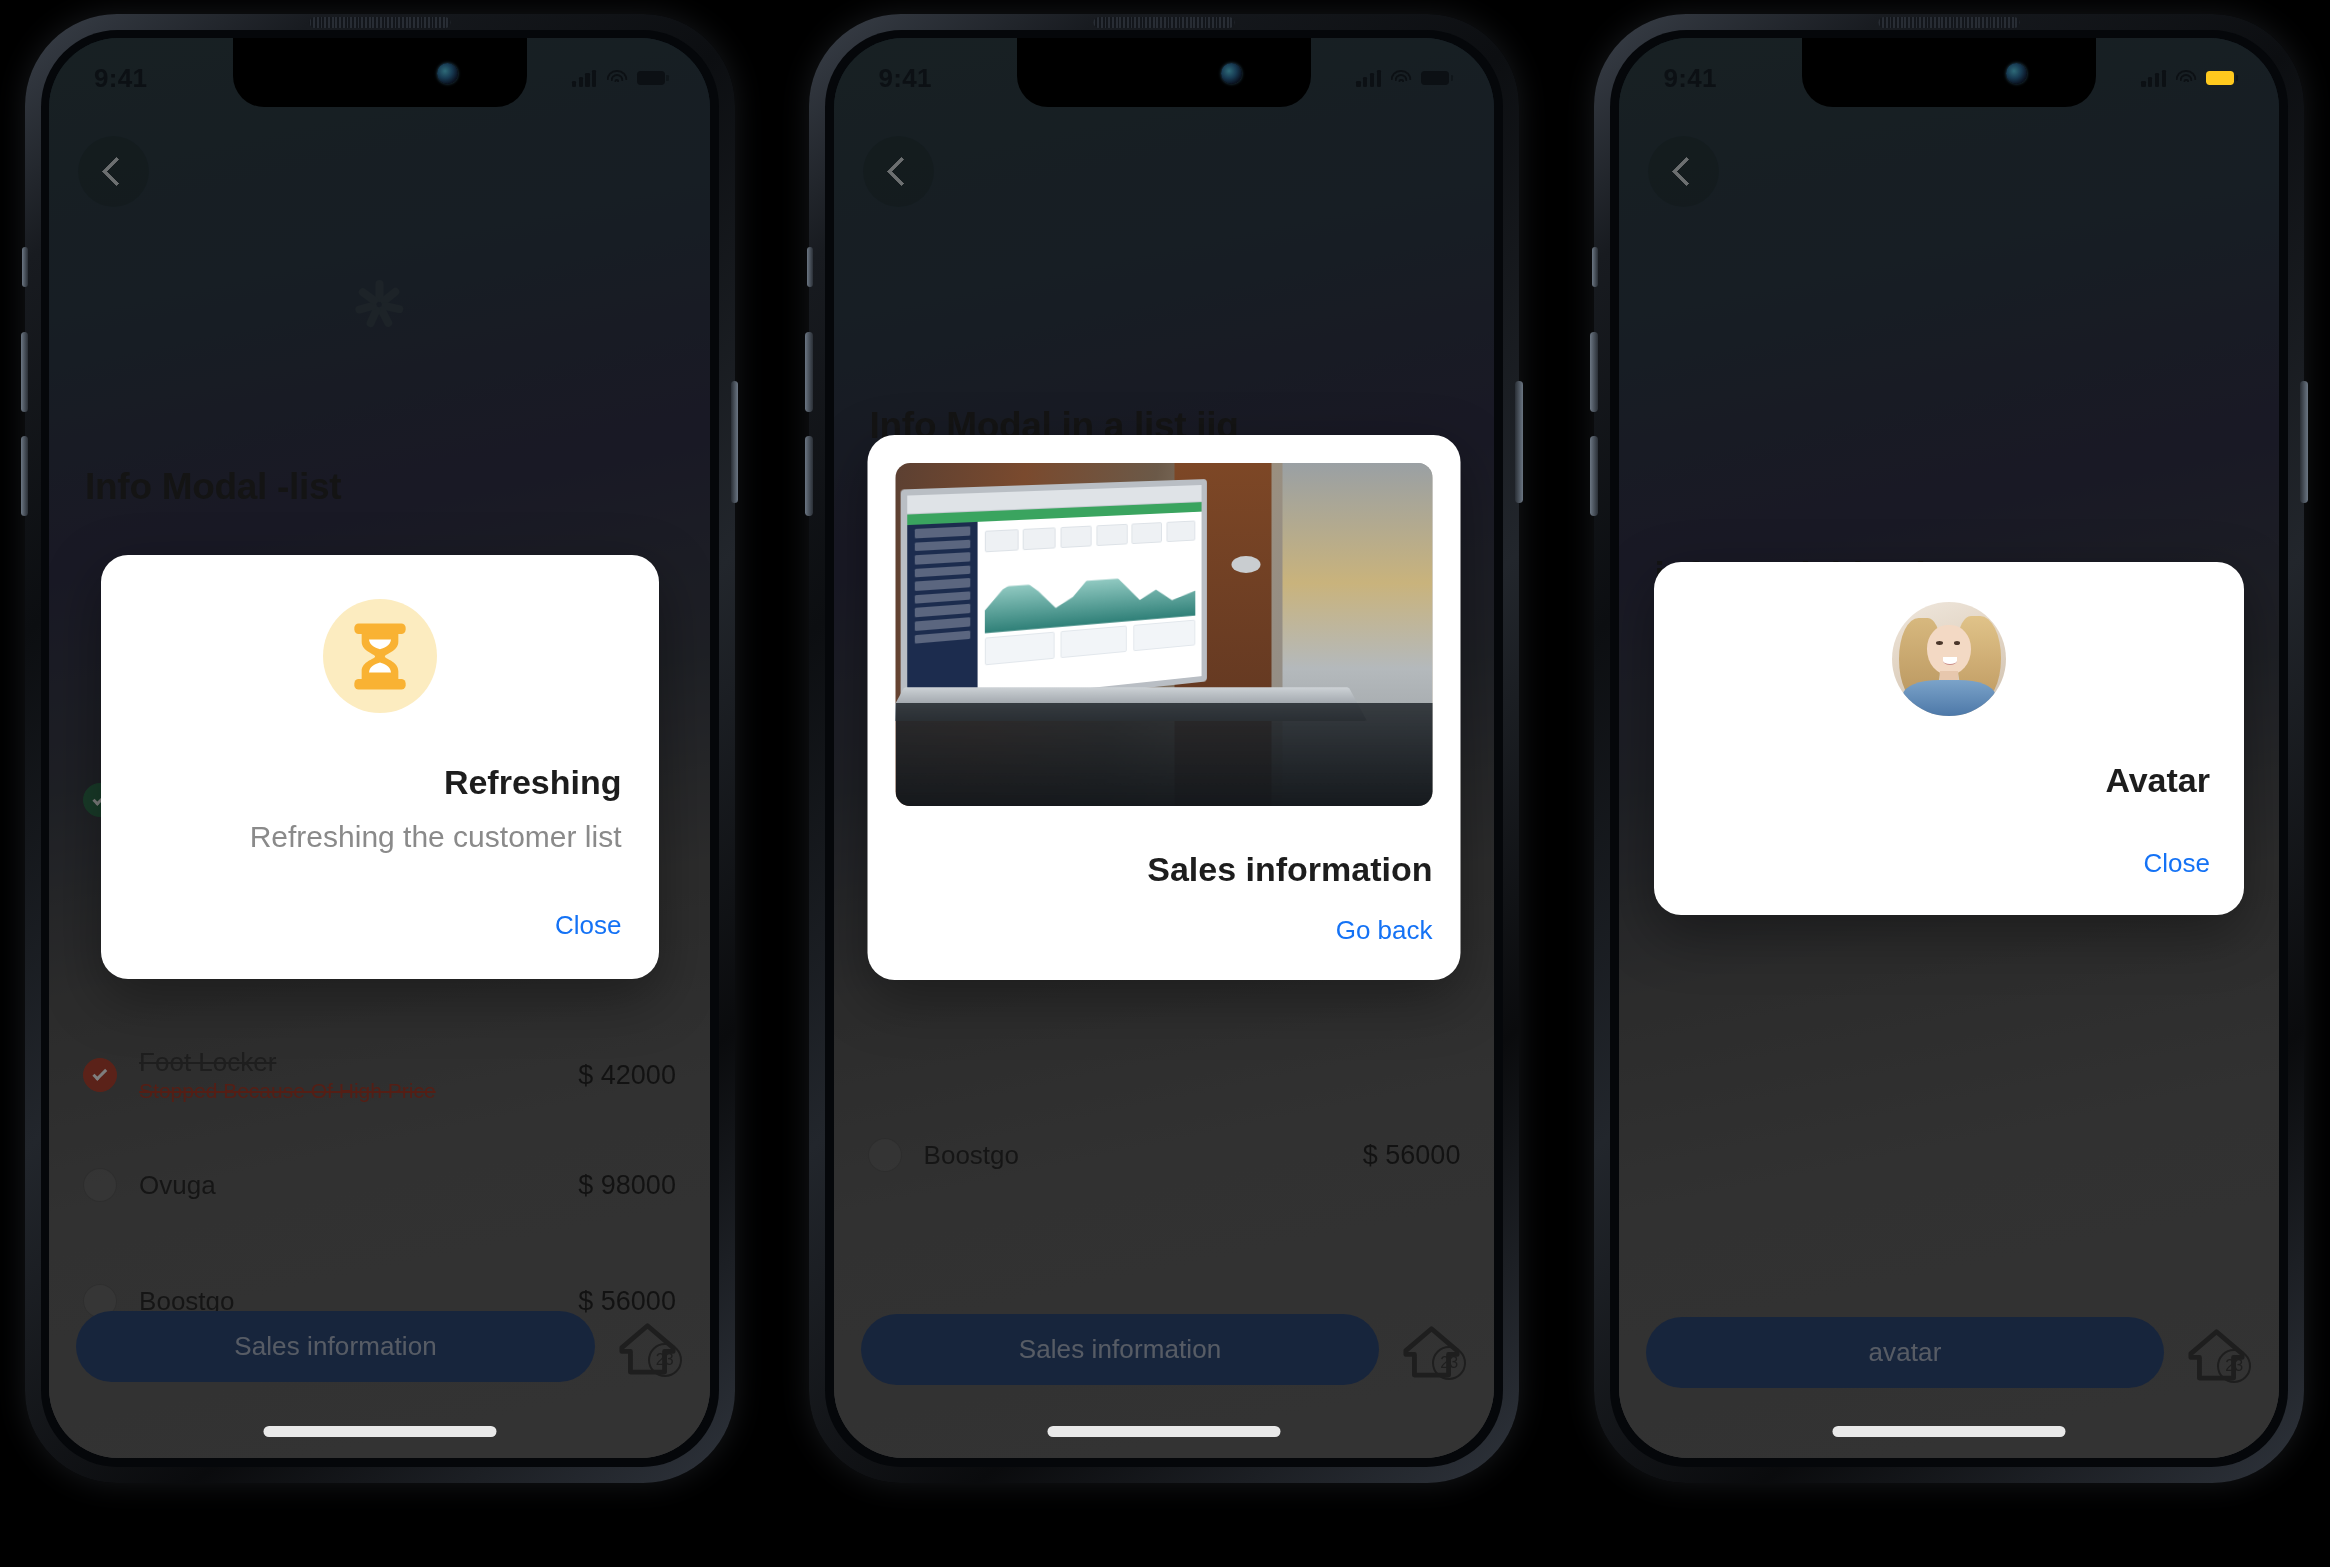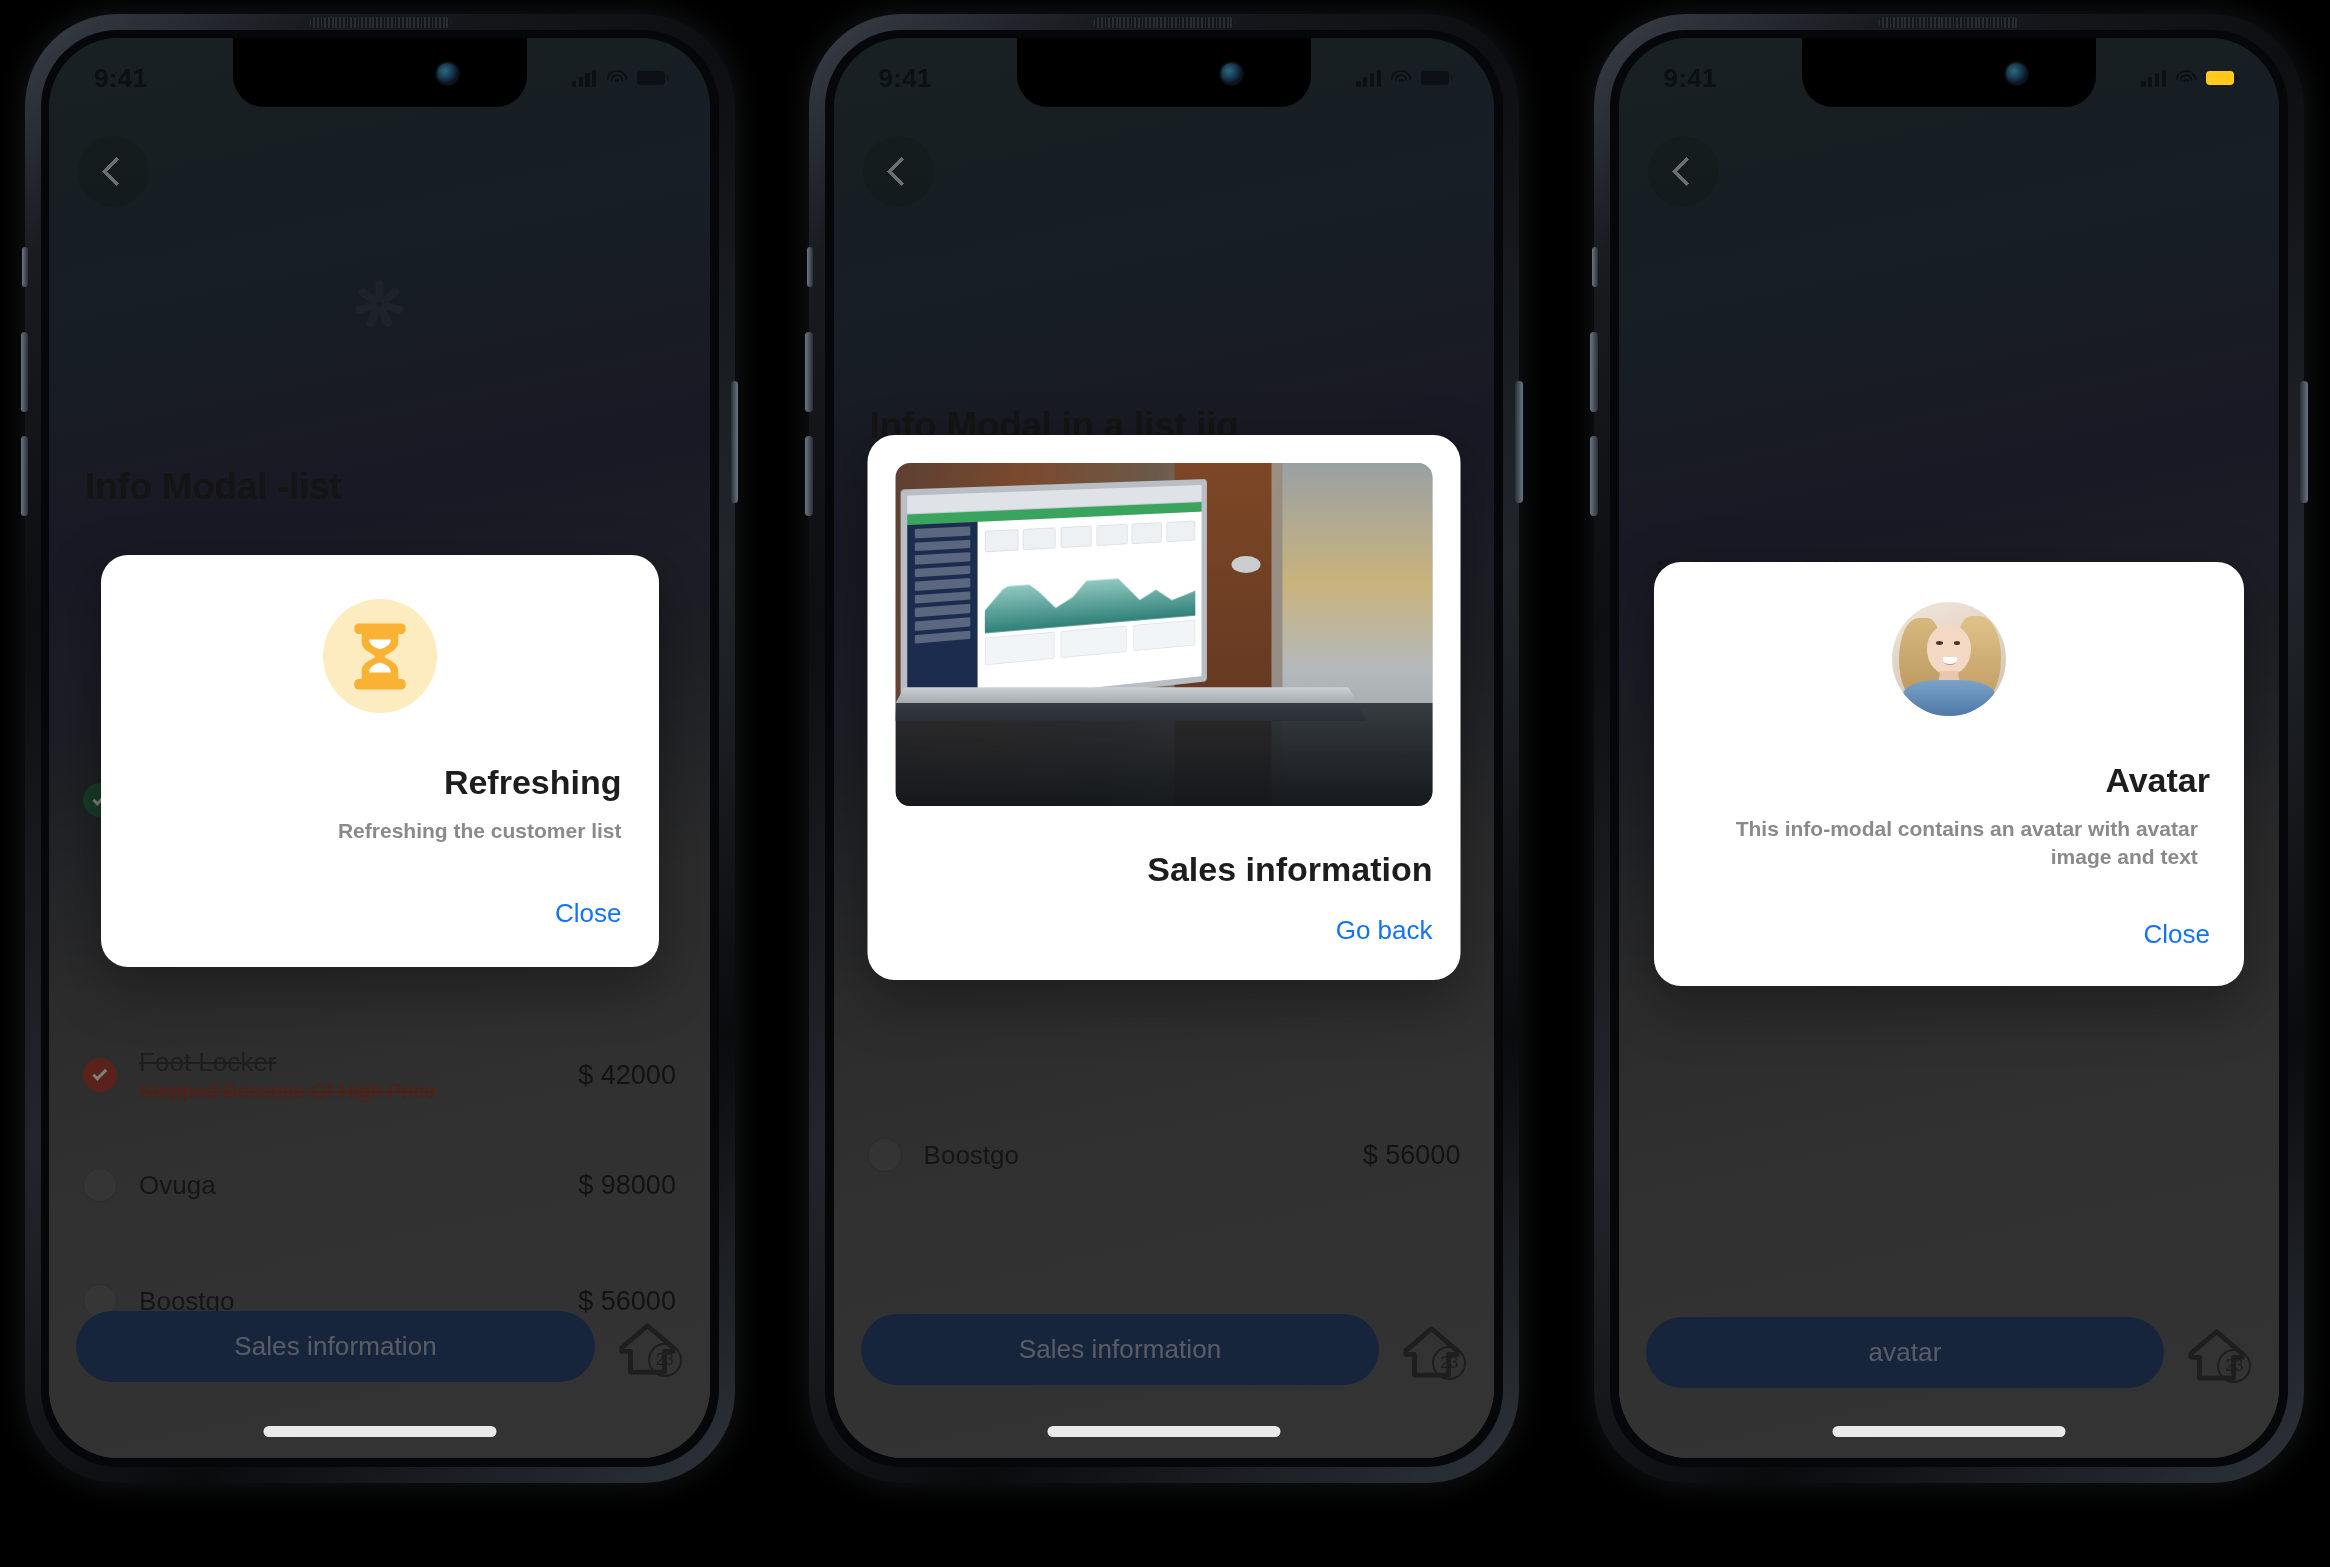--- a/index.html
+++ b/index.html
@@ -135,21 +135,21 @@
 
   
   .scrim { position:absolute; inset:0; background: rgba(20,20,20,0.55); z-index: 25; }
   .modal {
     position: absolute; left: 50%; transform: translateX(-50%);
     background: #fff; border-radius: 27px; z-index: 30;
     box-shadow: 0 18.4px 55px rgba(0,0,0,0.35);
     text-align: right;
   }
   .modal-title { font-size: 34px; font-weight: 700; color:#1d1d1d; }
-  .modal-body { font-size: 21px; color:#8a8a8a; line-height: 1.35; font-weight: bold; }
+  .modal-body { font-size: 30px; color:#8a8a8a; line-height: 1.35; }
   .modal-action { font-size: 26px; color:#1472F5; }
 
   .icon-circle {
     width: 114px; height: 114px; border-radius: 50%; background: #FCECC0;
     margin: 0 auto; display:flex; align-items:center; justify-content:center;
   }
 
   
   .photo { width: 100%; height: 343px; border-radius: 14.7px; overflow: hidden; position: relative;
            background: linear-gradient(100deg,#5c4032 0%,#7a4a2e 22%,#6b5948 44%,#9b8f7e 62%,#8d8d8d 80%,#b9b2a4 100%); }
@@ -491,21 +491,20 @@
             <div class="hair-l"></div>
               <div class="hair-r"></div>
             <div class="face"></div>
             <div class="eye l"></div>
               <div class="eye r"></div>
             <div class="smile"></div>
             <div class="neck"></div>
               <div class="denim"></div>
           </div>
           <div class="modal-title" style="margin-top:45px">Avatar</div>
-          <div class="modal-body" style="margin-top:14.7px; padding:0 12.2px">This info-modal contains an avatar with avatar image and text</div>
           <div class="modal-action" style="margin-top:48px">Close</div>
         </div>
 
         <div class="homebar"></div>
 
         <div class="notch">
           <div class="notch-cam"></div>
         </div>
         <div class="statusbar">
           <div class="sb-time">9:41</div>

